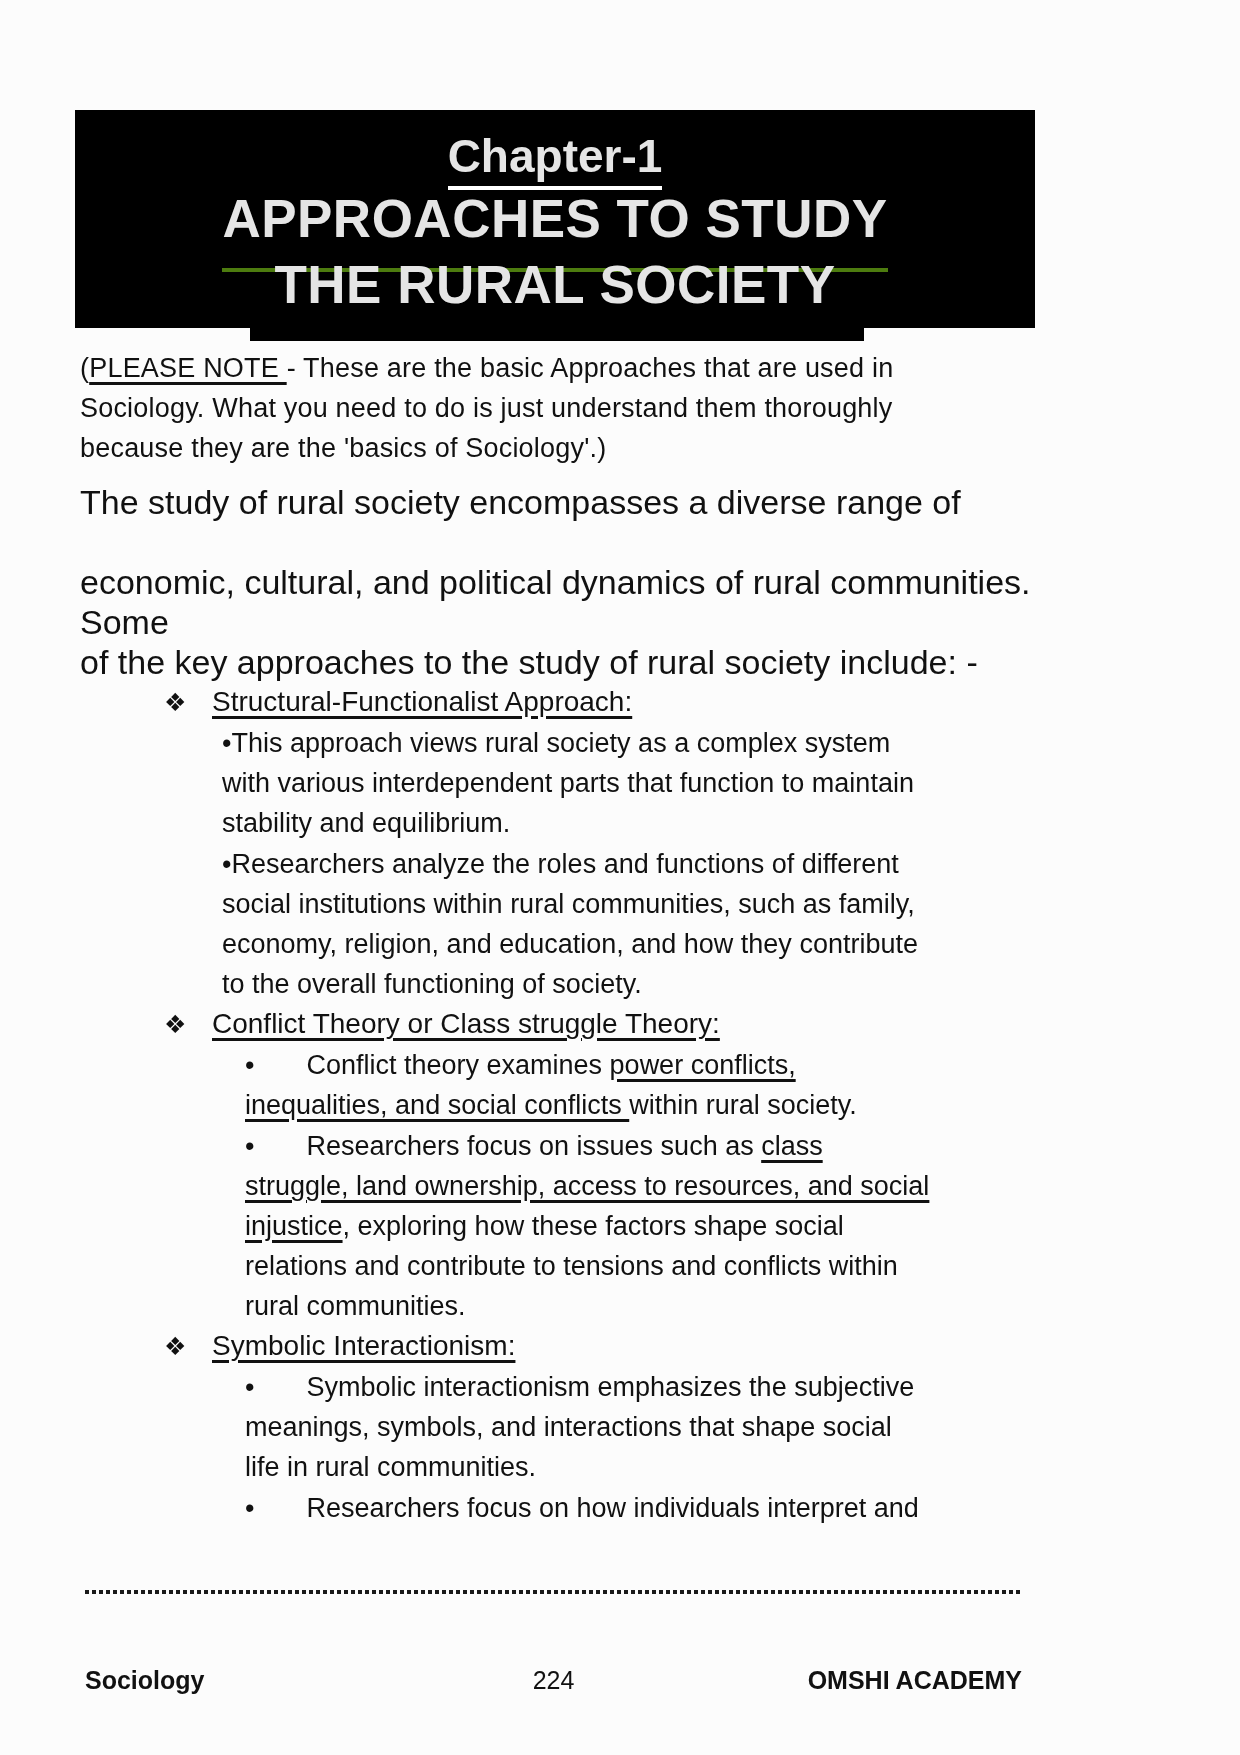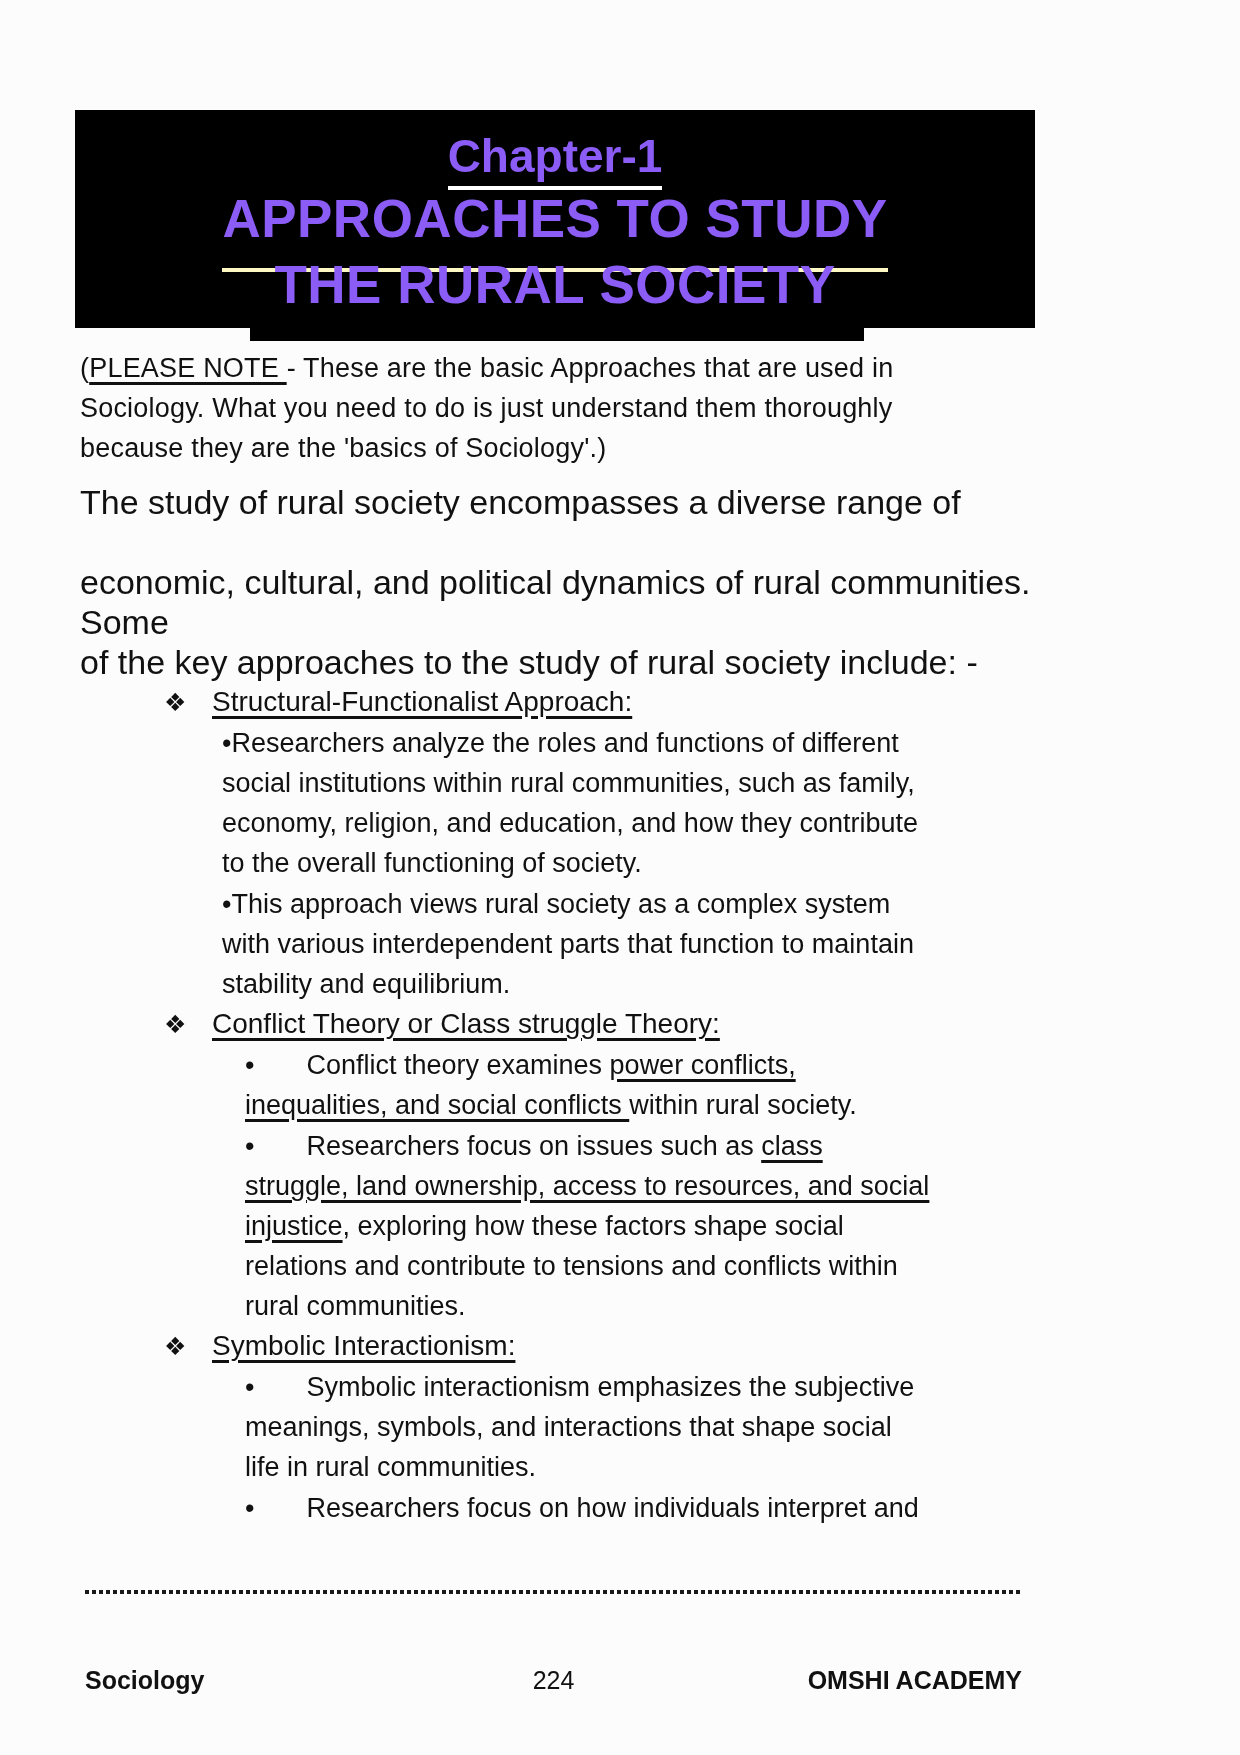--- a/index.html
+++ b/index.html
@@ -15,28 +15,28 @@
     color: #111;
     overflow: hidden;
   }
   .content { padding: 0 205px 0 80px; }
 
   
   .chapter-box {
     margin: 110px 0 0 -5px;
     width: 960px;
     background: #000;
-    color: #8b5cf6;
+    color: #e5e5e5;
     text-align: center;
     padding: 16px 10px 10px 10px;
   }
   .ch-line1 { font-size: 46px; font-weight: bold; line-height: 60px; }
   .ch-line1 .wu { border-bottom: 4px solid #fff; padding-bottom: 4px; }
   .ch-line2, .ch-line3 { font-size: 53px; font-weight: bold; line-height: 66px; letter-spacing: 0.5px; }
-  .ch-line2 .wu { border-bottom: 4px solid #fef9c3; padding-bottom: 20px; }
+  .ch-line2 .wu { border-bottom: 4px solid #4d7c0f; padding-bottom: 20px; }
   .chapter-tab {
     width: 614px;
     height: 13px;
     background: #000;
     margin-left: 170px;
   }
 
   
   .note {
     margin-top: 7px;
@@ -100,22 +100,22 @@
     <p class="note"><span>(</span><span class="u">PLEASE NOTE </span><span>- These are the basic Approaches that are used in</span><br><span>Sociology.  What you need to do is just understand them thoroughly</span><br><span>because they are the 'basics of Sociology'.)</span></p>
 
     <p class="intro"><span>The study of rural society encompasses a diverse range of</span><br><br><span>economic, cultural, and political dynamics of rural communities. Some</span><br><span>of the key approaches to the study of rural society include: -</span></p>
 
     <div class="sections">
   <div class="section">
     <div class="sec-head">
       <span class="marker">❖</span><span class="sec-title">Structural-Functionalist Approach:</span>
     </div>
     <div class="bullets">
+            <div class="bullet tight"><span class="dot">•</span><span>This approach views rural society as a complex system</span><br><span>with various interdependent parts that function to maintain</span><br><span>stability and equilibrium.</span></div>
             <div class="bullet tight"><span class="dot">•</span><span>Researchers analyze the roles and functions of different</span><br><span>social institutions within rural communities, such as family,</span><br><span>economy, religion, and education, and how they contribute</span><br><span>to the overall functioning of society.</span></div>
-            <div class="bullet tight"><span class="dot">•</span><span>This approach views rural society as a complex system</span><br><span>with various interdependent parts that function to maintain</span><br><span>stability and equilibrium.</span></div>
           </div>
   </div>
 
   <div class="section">
     <div class="sec-head">
       <span class="marker">❖</span><span class="sec-title">Conflict Theory or Class struggle Theory:</span>
     </div>
     <div class="bullets">
             <div class="bullet spaced"><span class="dot">•</span><span class="gap"></span><span>Conflict theory examines </span><span class="u">power conflicts,</span><br><span class="u">inequalities, and social conflicts </span><span>within rural society.</span></div>
             <div class="bullet spaced"><span class="dot">•</span><span class="gap"></span><span>Researchers focus on issues such as </span><span class="u">class</span><br><span class="u">struggle, land ownership, access to resources, and social</span><br><span class="u">injustice</span><span>, exploring how these factors shape social</span><br><span>relations and contribute to tensions and conflicts within</span><br><span>rural communities.</span></div>

